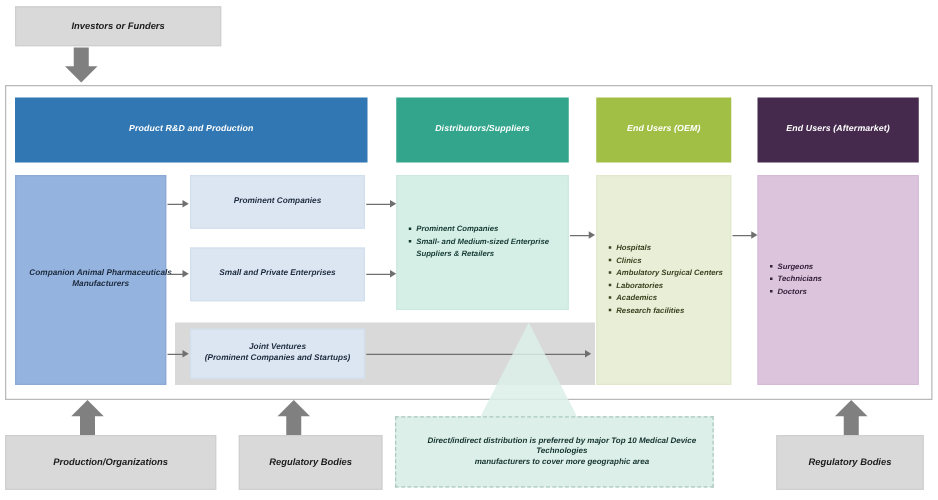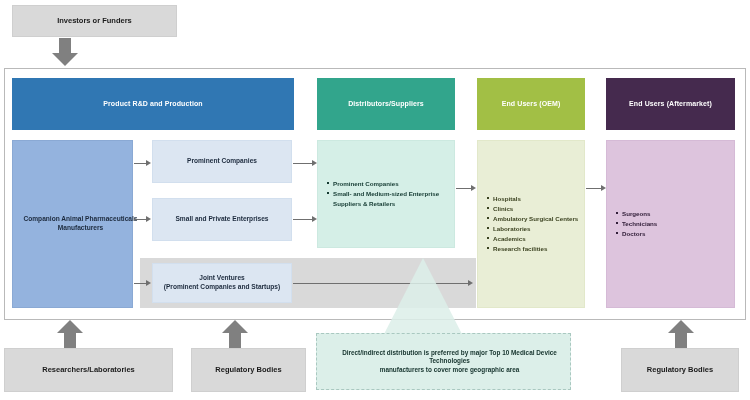--- a/index.html
+++ b/index.html
@@ -3,21 +3,21 @@
 <meta charset="utf-8">
 <style>
   html,body{margin:0;padding:0;}
   body{
     width:750px;height:400px;
     background:#ffffff;
     font-family:"Liberation Sans","DejaVu Sans",sans-serif;
     overflow:hidden;
     position:relative;
   }
-  .stage{position:absolute;left:0;top:0;width:750px;height:400px;}
+  .stage{position:absolute;left:0;top:0;width:750px;height:400px;font-style:italic;}
   .abs{position:absolute;box-sizing:border-box;}
 
   
   .boxtext{
     display:flex;align-items:center;justify-content:center;
     text-align:center;line-height:1.35;
     width:100%;height:100%;
   }
 
   
@@ -257,21 +257,21 @@
     <div class="ba-head" style="left:0;top:0;"></div>
     <div class="ba-shaft" style="left:7px;top:12px;width:12px;height:16px;"></div>
   </div>
 
   <div class="blockarrow ba-up" style="left:668px;top:320px;width:26px;height:28px;">
     <div class="ba-head" style="left:0;top:0;"></div>
     <div class="ba-shaft" style="left:7px;top:12px;width:12px;height:16px;"></div>
   </div>
 
   <div class="abs extbox" style="left:4px;top:348px;width:169px;height:44px;">
-    <div class="boxtext">Researchers/Laboratories</div>
+    <div class="boxtext">Production/Organizations</div>
   </div>
 
   <div class="abs extbox" style="left:191px;top:348px;width:115px;height:44px;">
     <div class="boxtext">Regulatory Bodies</div>
   </div>
 
   <div class="abs extbox" style="left:621px;top:348px;width:118px;height:44px;">
     <div class="boxtext">Regulatory Bodies</div>
   </div>
 

